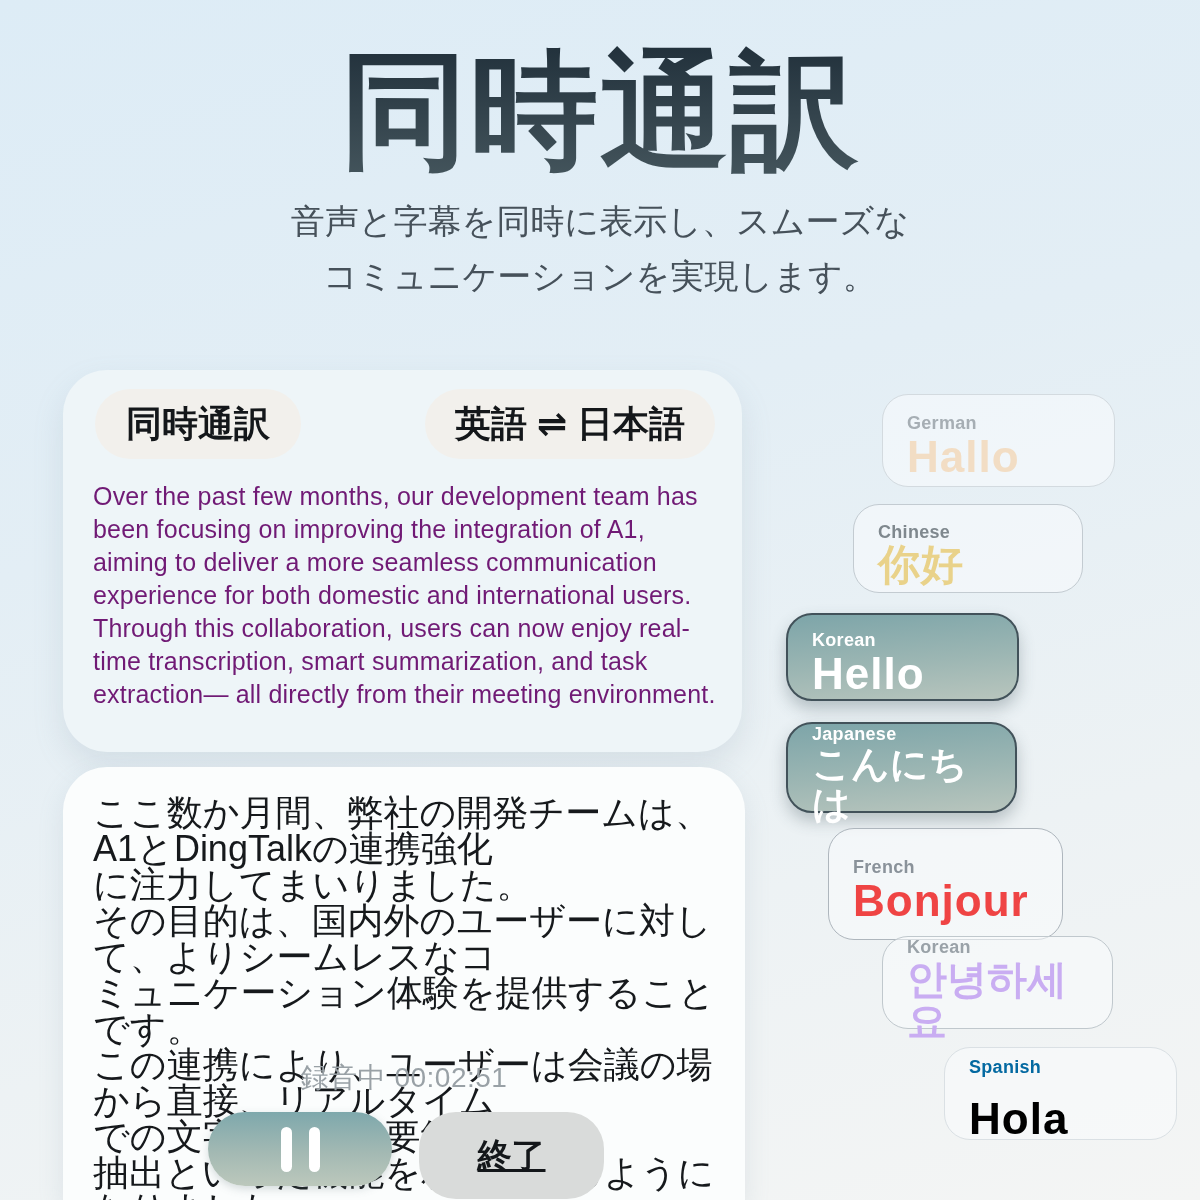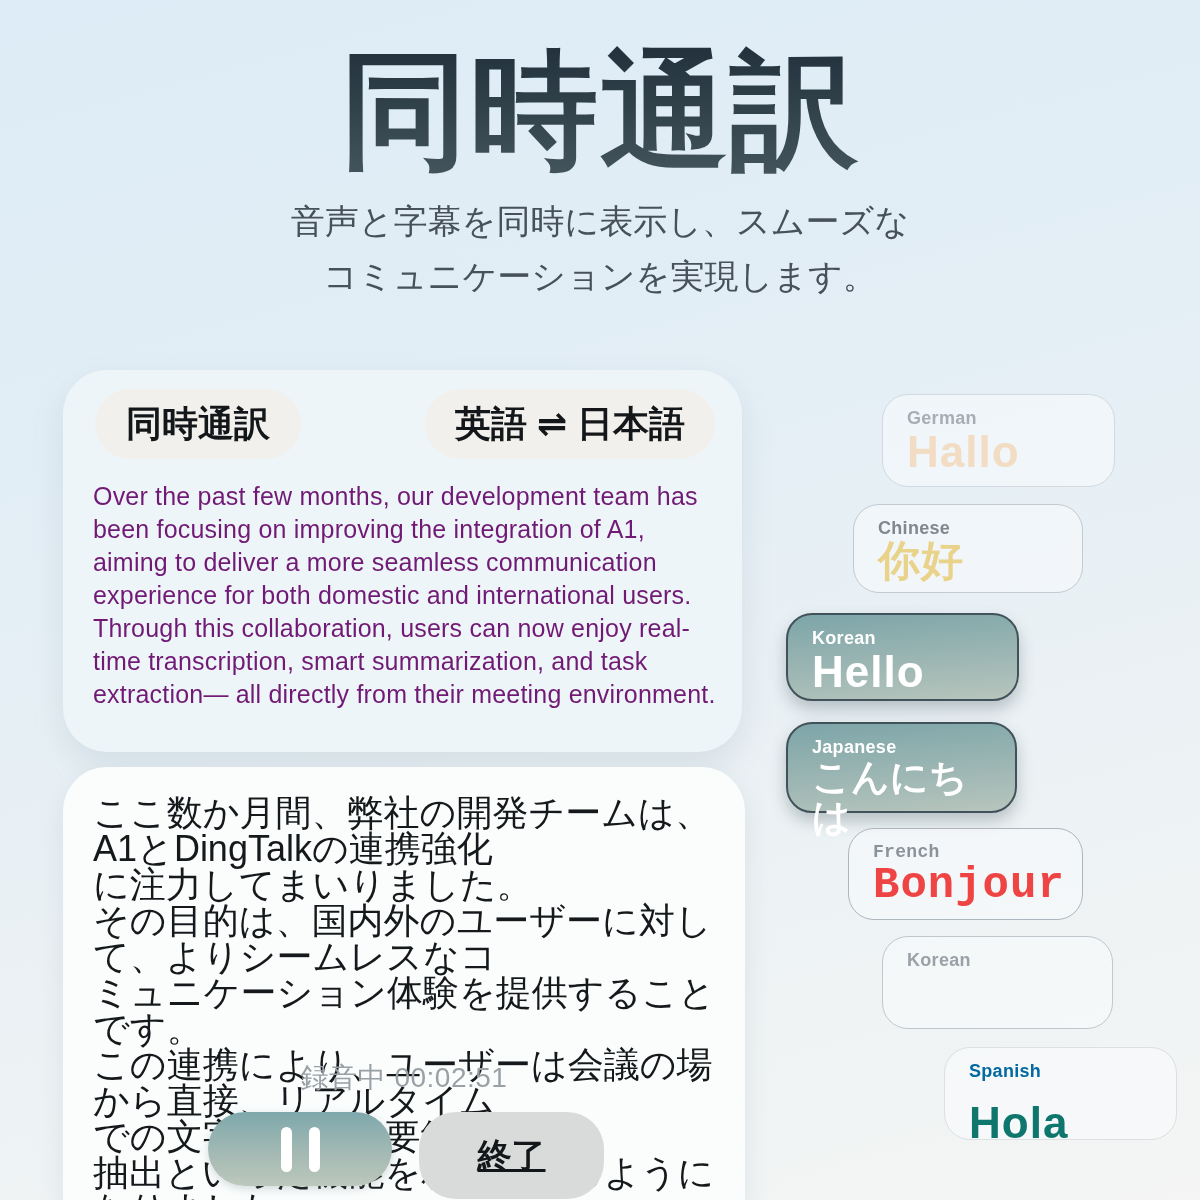--- a/index.html
+++ b/index.html
@@ -65,30 +65,30 @@
   .end-button{
     position:absolute; left:356px; top:345px; width:185px; height:87px;
     border:none; border-radius:37px; cursor:pointer;
     background:#d9dbda; font-size:34px; font-weight:600; color:#14171a;
     font-family:inherit;
     display:flex; align-items:center; justify-content:center;text-decoration:underline;
   }
   
   .bubble{
     position:absolute; border-radius:26px; padding:13px 24px 0 24px;
-    display:flex; flex-direction:column; 
+    display:flex; flex-direction:column; justify-content:center;
     background:rgba(250,252,253,0.55);
   }
   .bubble .label{ font-size:18px; font-weight:700; letter-spacing:0.3px; }
   .bubble .greeting{ font-size:44px; font-weight:800; line-height:1.05; letter-spacing:1px; }
   .b-german  { left:882px; top:394px; width:233px; height:93px; border:1.5px solid #d3dadf; }
   .b-chinese { left:853px; top:504px; width:230px; height:89px; border:1.5px solid #c3cbd1; }
   .b-english { left:786px; top:613px; width:233px; height:88px; }
   .b-japanese{ left:786px; top:722px; width:231px; height:91px; }
-  .b-french  { left:848px; top:828px; width:235px; height:92px; border:1.5px solid #aeb6bd;font-family:Liberation Mono, monospace; }
+  .b-french  { left:828px; top:828px; width:235px; height:112px; border:1.5px solid #aeb6bd; }
   .b-korean  { left:882px; top:936px; width:231px; height:93px; border:1.5px solid #c0c8cd; }
   .b-spanish { left:944px; top:1047px; width:233px; height:93px; border:1.5px solid #dae0e4; }
   .bubble.active{
     background:linear-gradient(175deg,#7da5a9 0%,#9cb6b3 55%,#b8c5bd 100%);
     border:2px solid #42525a;
     box-shadow:0 8px 16px rgba(60,80,85,0.30);
   }
   .bubble.active .label{ color:#ffffff; }
   .b-german  .label{ color:#a6aeb4; }
   .b-chinese .label{ color:#7f888e; }
@@ -151,17 +151,18 @@
 <div class="bubble b-japanese active">
   <span class="label">Japanese</span>
   <span class="greeting" style="color: rgb(255, 255, 255);">こんにちは</span>
 </div>
 <div class="bubble b-french">
   <span class="label">French</span>
   <span class="greeting" style="color: #ef4444;">Bonjour</span>
 </div>
 <div class="bubble b-korean">
   <span class="label">Korean</span>
+  <span class="greeting" style="color: rgb(201, 173, 242);">안녕하세요</span>
 </div>
 <div class="bubble b-spanish">
   <span class="label">Spanish</span>
-  <span class="greeting" style="color: #0f766e; margin-top: 18px;">Hola</span>
+  <span class="greeting" style="color: #000000; margin-top: 18px;">Hola</span>
 </div>
 
 </body></html>

